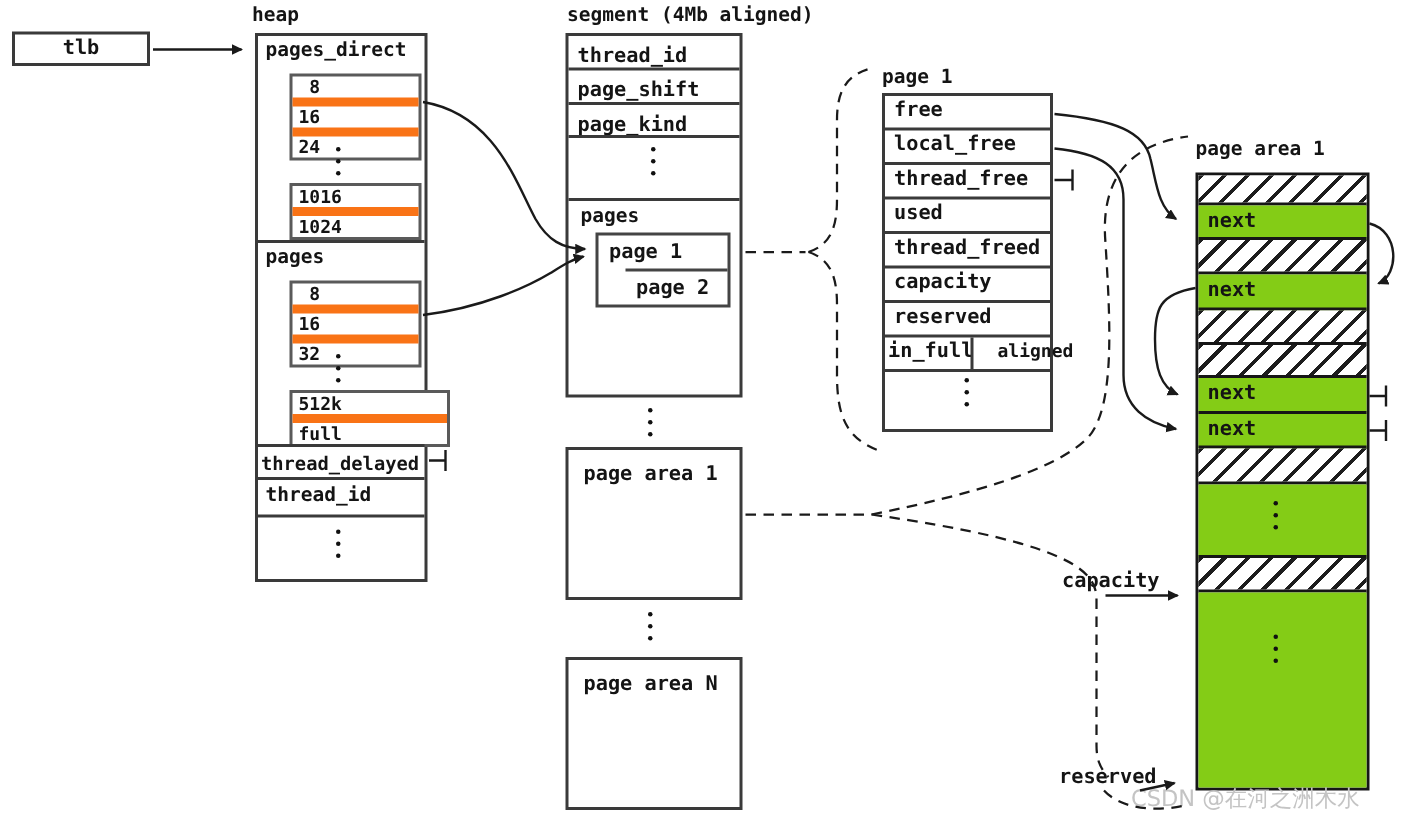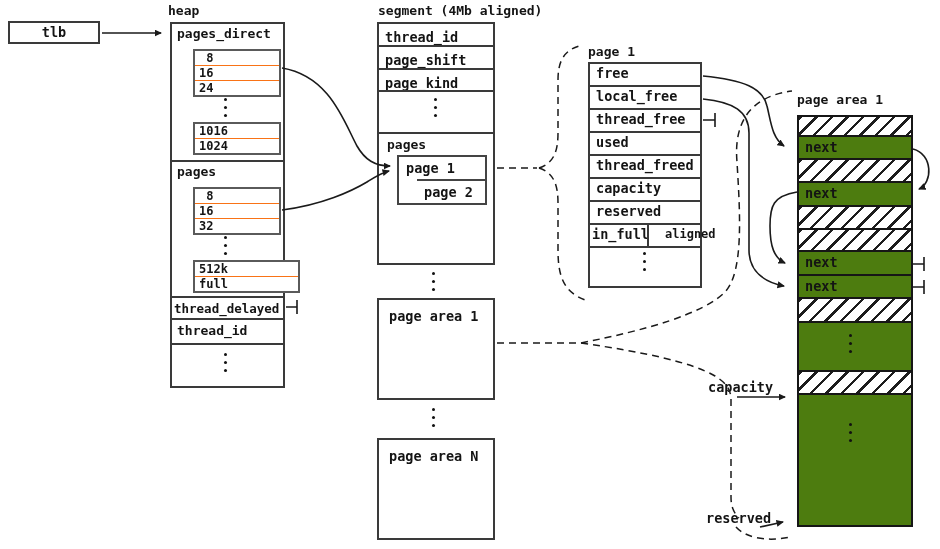--- a/index.html
+++ b/index.html
@@ -3,27 +3,27 @@
 <meta charset="utf-8">
 <style>
   html,body{margin:0;padding:0;background:#fff;}
   .canvas{position:relative;width:940px;height:549px;background:#fff;overflow:hidden;
           font-family:"DejaVu Sans Mono","Liberation Mono",monospace;font-weight:bold;color:#141414;}
   .box{position:absolute;border:2px solid #3a3a3a;background:#fff;box-sizing:border-box;}
   .lbl{position:absolute;font-size:13px;line-height:15px;white-space:pre;}
   .hline{position:absolute;height:2px;background:#3a3a3a;}
   .vline{position:absolute;width:2px;background:#3a3a3a;}
   .mini{position:absolute;border:2px solid #5a5a5a;box-sizing:border-box;background:#fff;}
-  .mrow{height:14px;line-height:14px;font-size:12px;padding-left:4px;white-space:pre;border-top:1px solid #f97316;}
+  .mrow{height:14px;line-height:14px;font-size:12px;padding-left:4px;white-space:pre;border-top:6px solid #f97316;}
   .mrow:first-child{border-top:none;}
   .vdots{position:absolute;width:3px;height:3px;background:#111;border-radius:50%;
          box-shadow:0 8px 0 #111,0 16px 0 #111;}
   .rowtext{position:absolute;font-size:13.5px;line-height:23px;padding-left:6px;white-space:pre;}
   .seg-row{position:absolute;left:0;width:114px;font-size:13.5px;line-height:22px;padding-left:6px;white-space:pre;}
-  .cell{position:absolute;left:0;right:0;box-sizing:border-box;border-bottom:2px solid #161616;background:#4d7c0f;}
+  .cell{position:absolute;left:0;right:0;box-sizing:border-box;border-bottom:2px solid #161616;background:#84cc16;}
   .cell.hatch{background:repeating-linear-gradient(135deg,#1d1d1d 0 2.5px,#ffffff 2.5px 11px);}
   .cell.last{border-bottom:none;}
   .ntext{font-size:13.5px;line-height:21px;padding-left:6px;}
   .freearrowlabel{position:absolute;font-size:13.5px;line-height:16px;white-space:pre;}
   .watermark{position:absolute;font-size:15px;line-height:18px;color:#c4c4c4;font-weight:normal;
              font-family:"DejaVu Sans","Liberation Sans",sans-serif;white-space:nowrap;}
   svg.overlay{position:absolute;left:0;top:0;pointer-events:none;}
 </style>
 </head>
 <body>
@@ -143,20 +143,21 @@
     </div>
     <div class="cell hatch" style="top:255px;height:23px;"></div>
     <div class="cell last" style="top:278px;height:130px;">
       <div class="vdots" style="left:50px;top:28px;"></div>
     </div>
   </div>
 
   <div class="freearrowlabel" style="left:708px;top:379px;">capacity</div>
   <div class="freearrowlabel" style="left:706px;top:510px;">reserved</div>
 
+  <div class="watermark" style="left:754px;top:523px;">CSDN @在河之洲木水</div>
 
   <svg class="overlay" width="940" height="549" viewBox="0 0 940 549">
     <defs>
       <marker id="arr" markerWidth="9" markerHeight="8" refX="6.5" refY="3.5" orient="auto" markerUnits="userSpaceOnUse">
         <path d="M0,0 L7.5,3.5 L0,7 z" fill="#1a1a1a"></path>
       </marker>
     </defs>
     <g fill="none" stroke="#1a1a1a" stroke-width="1.6">
       <path d="M102,33 L161,33" marker-end="url(#arr)"></path>
       <path d="M282,68 C330,76 344,122 357,146 C365,160 375,166 390,166" marker-end="url(#arr)"></path>

